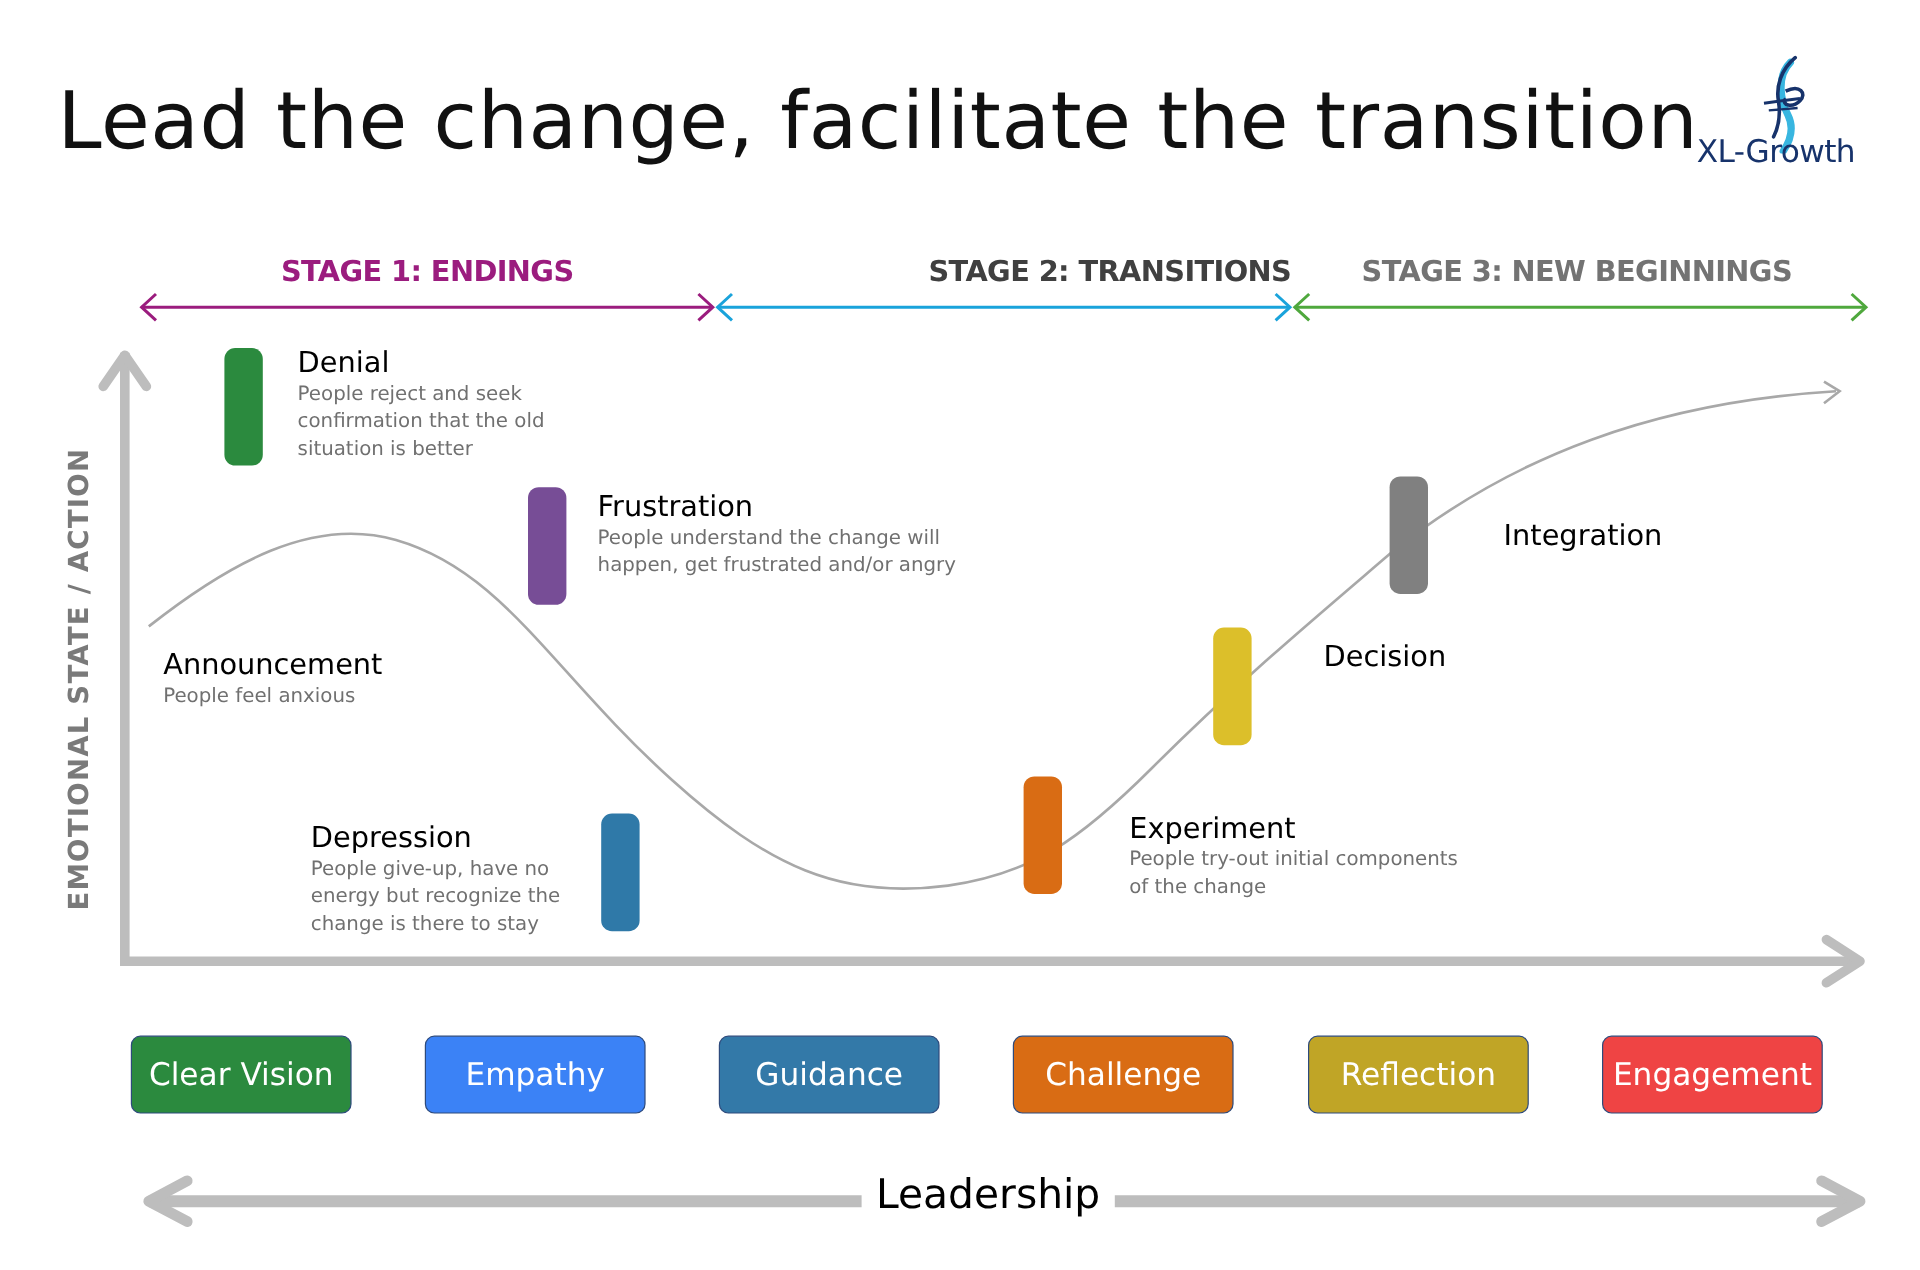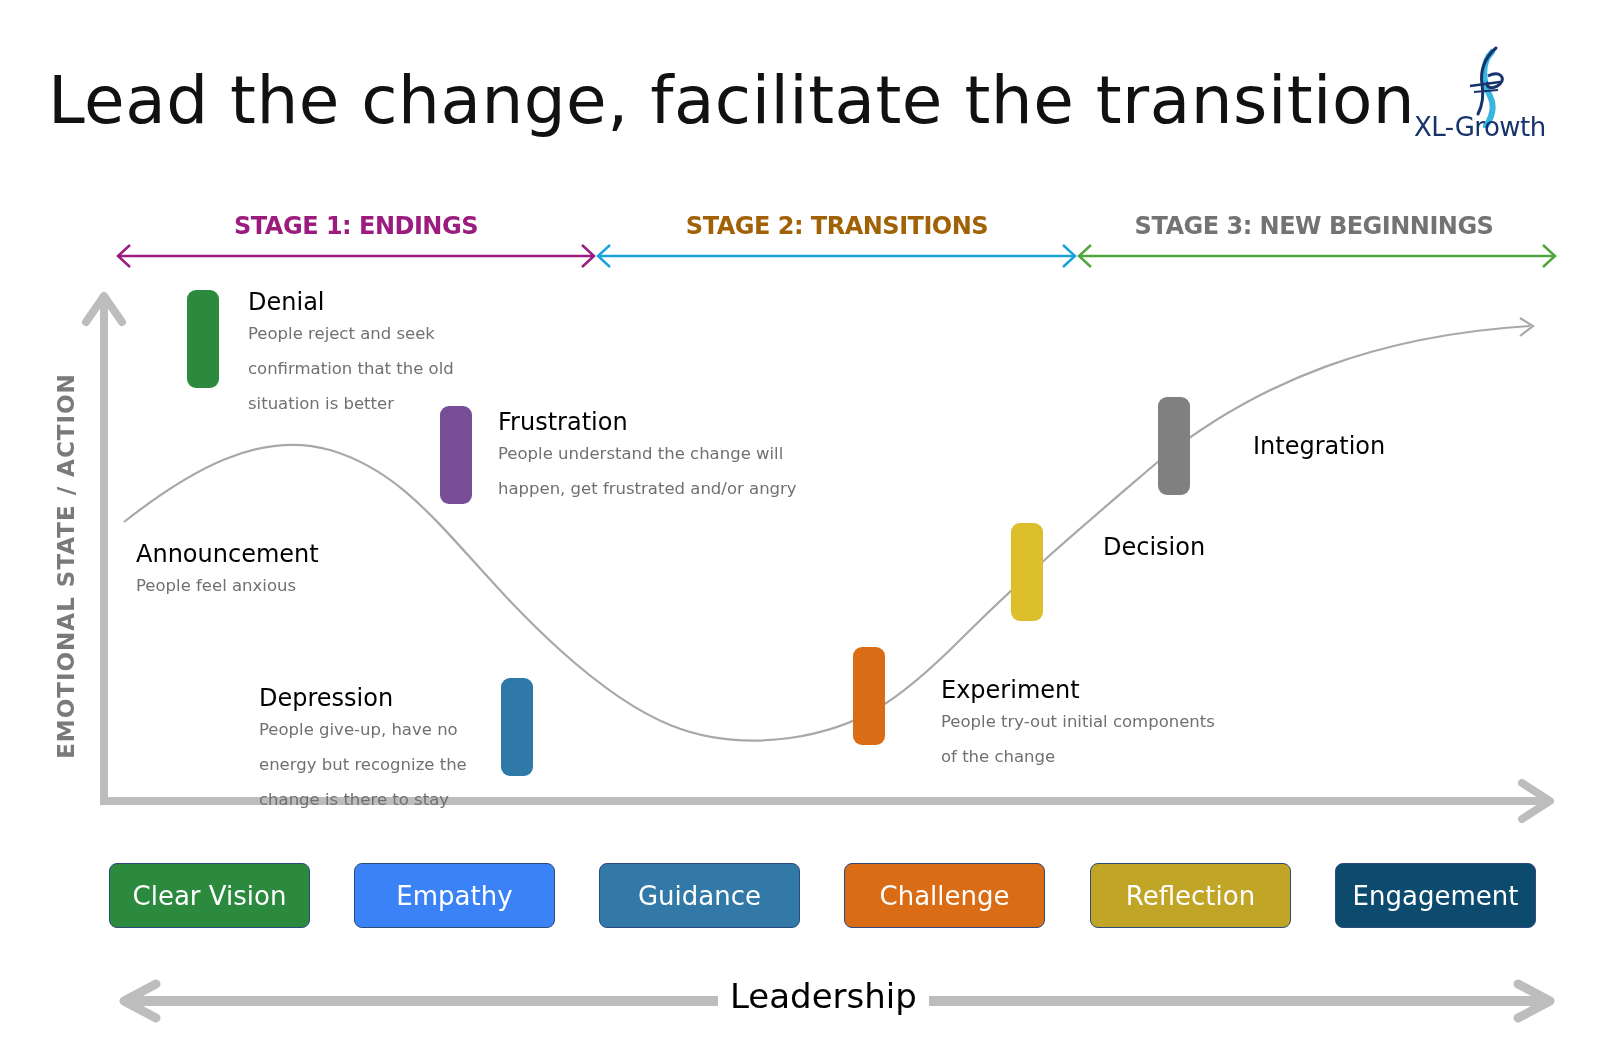--- a/index.html
+++ b/index.html
@@ -9,24 +9,24 @@
   #title { left: 48px; top: 62px; font-size: 66px; color: #111111; letter-spacing: 0.5px;
            font-family: "DejaVu Sans", sans-serif; font-weight: normal; white-space: nowrap; }
   #logo { left: 1410px; top: 44px; width: 160px; height: 120px; }
   #logo-text { position: absolute; left: 4px; top: 68px; font-size: 26px; color: #17336b;
                font-family: "DejaVu Sans", sans-serif; white-space: nowrap; letter-spacing: -0.5px; }
   .stage-label { font-weight: bold; font-size: 24px; white-space: nowrap; text-align: center;
                  top: 212px; font-family: "DejaVu Sans", sans-serif; letter-spacing: -0.5px; }
   #svg-main { left: 0; top: 0; width: 1600px; height: 1058px; }
   .phase-title { font-family: "DejaVu Sans", sans-serif; font-size: 24px; color: #000; white-space: nowrap; }
   .phase-desc { font-family: "DejaVu Sans", sans-serif; font-size: 16.5px; color: #707070;
-                line-height: 35px; white-space: pre-line; }
+                line-height: 23px; white-space: pre-line; }
   .phase { position: absolute; }
   .pill { position: absolute; width: 32px; border-radius: 9px; }
-  .role-box { position: absolute; top: 863px; width: 201px; height: 65px; border: 1.5px solid #2d4a7c;
+  .role-box { position: absolute; top: 863px; width: 184px; height: 65px; border: 1.5px solid #2d4a7c;
               border-radius: 8px; color: #fff; font-size: 26px; display: flex; align-items: center;
               justify-content: center; font-family: "DejaVu Sans", sans-serif; box-sizing: border-box; }
   #y-axis-label { left: 66px; top: 566px; transform: translate(-50%, -50%) rotate(-90deg);
                   font-weight: bold; font-size: 23px; color: #7a7a7a; letter-spacing: 1px;
                   white-space: nowrap; font-family: "DejaVu Sans", sans-serif; }
   #leadership-label { left: 718px; top: 976px; padding: 0 12px; background: #fff; font-size: 34px;
                       color: #000; font-family: "DejaVu Sans", sans-serif; white-space: nowrap; }
 </style>
 </head>
 <body>
@@ -77,21 +77,21 @@
   <polyline points="1520,318 1533,326 1520,336" fill="none" stroke="#a8a8a8" stroke-width="2.2"></polyline>
 
   <g>
     <line x1="124" y1="1001" x2="1550" y2="1001" stroke="#bdbdbd" stroke-width="10"></line>
     <polyline points="156,984 124,1001 156,1018" fill="none" stroke="#bdbdbd" stroke-width="9" stroke-linecap="round" stroke-linejoin="round"></polyline>
     <polyline points="1518,984 1550,1001 1518,1018" fill="none" stroke="#bdbdbd" stroke-width="9" stroke-linecap="round" stroke-linejoin="round"></polyline>
   </g>
 </svg>
 
 <div class="abs stage-label" style="left: 118px; width: 476px; color: rgb(155, 28, 126);">STAGE 1: ENDINGS</div>
-<div class="abs stage-label" style="left: 598px; width: 478px; color: #a16207;">STAGE 2: TRANSITIONS</div>
+<div class="abs stage-label" style="left: 598px; width: 478px; color: #404040; text-align: right;">STAGE 2: TRANSITIONS</div>
 <div class="abs stage-label" style="left: 1078px; width: 472px; color: #737373;">STAGE 3: NEW BEGINNINGS</div>
 
 <div id="y-axis-label" class="abs">EMOTIONAL STATE / ACTION</div>
 
 <div class="pill" style="left: 187px; top: 290px; height: 98px; background: rgb(43, 138, 62);"></div>
 <div class="pill" style="left: 440px; top: 406px; height: 98px; background: rgb(119, 77, 150);"></div>
 <div class="pill" style="left: 501px; top: 678px; height: 98px; background: rgb(47, 121, 168);"></div>
 <div class="pill" style="left: 853px; top: 647px; height: 98px; background: rgb(217, 108, 20);"></div>
 <div class="pill" style="left: 1011px; top: 523px; height: 98px; background: rgb(220, 191, 42);"></div>
 <div class="pill" style="left: 1158px; top: 397px; height: 98px; background: rgb(128, 128, 128);"></div>
@@ -127,15 +127,15 @@
 </div>
 <div class="phase" style="left:1253px;top:432px;">
   <div class="phase-title">Integration</div>
 </div>
 
 <div class="role-box" style="left: 109px; background: rgb(43, 138, 62);">Clear Vision</div>
 <div class="role-box" style="left: 354px; background: #3b82f6; text-align: right;">Empathy</div>
 <div class="role-box" style="left: 599px; background: rgb(51, 121, 168);">Guidance</div>
 <div class="role-box" style="left: 844px; background: rgb(217, 108, 20);">Challenge</div>
 <div class="role-box" style="left: 1090px; background: rgb(192, 165, 38);">Reflection</div>
-<div class="role-box" style="left: 1335px; background: #0c4a6e;">Engagement</div>
+<div class="role-box" style="left: 1335px; background: #ef4444;">Engagement</div>
 
 <div id="leadership-label" class="abs">Leadership</div>
 
 </body></html>

